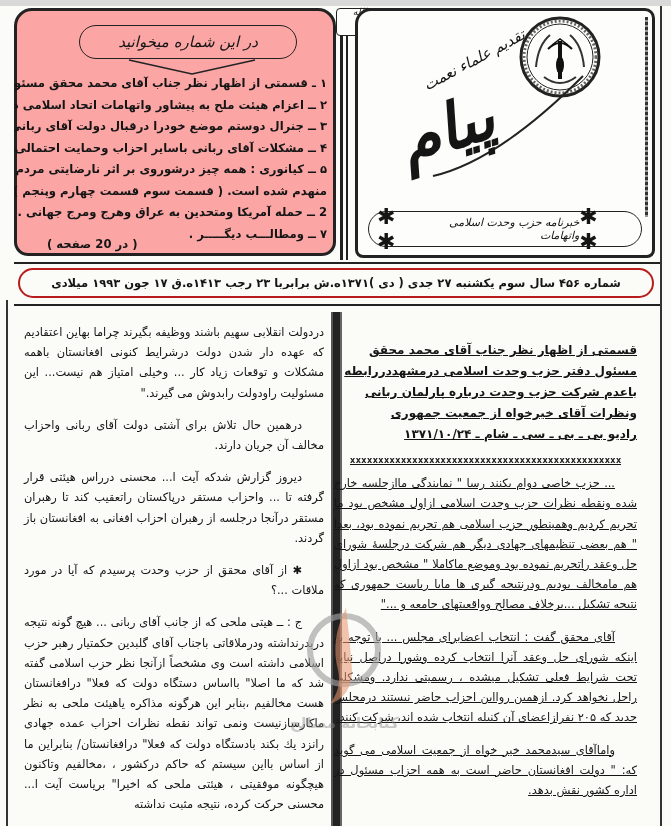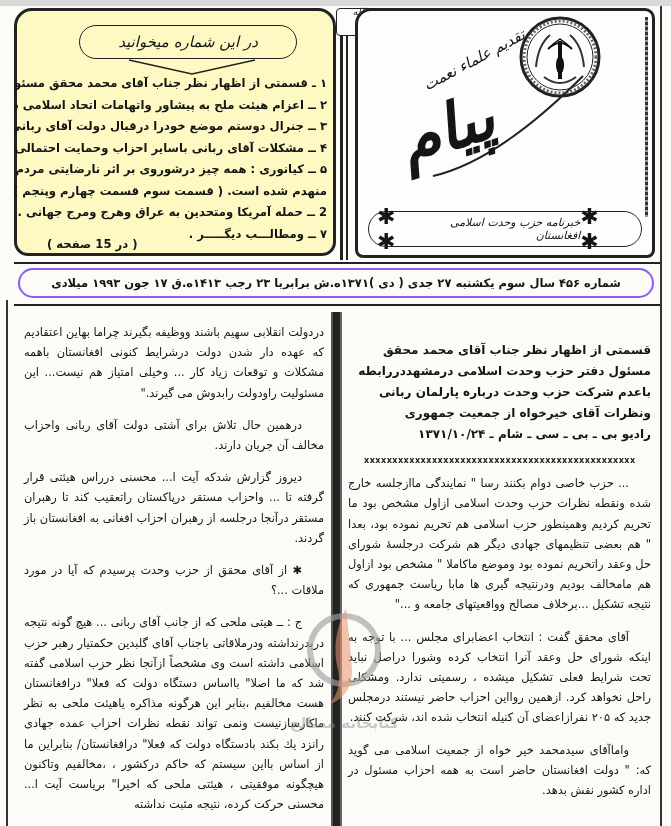--- a/index.html
+++ b/index.html
@@ -9,21 +9,21 @@
     font-family:"DejaVu Sans", sans-serif;
     color:#151515;
     position:relative;
   }
   .topbar { position:absolute; left:0; top:0; width:671px; height:6px; background:#d9d9d9; }
 
   
   .toc-box {
     position:absolute; left:14px; top:8px; width:322px; height:248px;
     border:3px solid #222; border-radius:18px 18px 14px 14px; box-sizing:border-box;
-    background:#fef9c3;
+    background:#fca5a5;
   }
   .toc-header {
     position:absolute; left:62px; top:14px; width:218px; height:34px;
     border:1.5px solid #222; border-radius:40px; box-sizing:border-box;
     display:flex; align-items:center; justify-content:center;
     font-family:"DejaVu Serif", serif; font-style:italic; font-size:15px;
   }
   .toc-arrow { position:absolute; left:110px; top:48px; }
   .toc-list {
     position:absolute; right:6px; top:62px; width:312px;
@@ -65,35 +65,35 @@
     position:absolute; left:10px; top:200px; width:274px; height:36px;
     border:1.5px solid #222; border-radius:30px; box-sizing:border-box;
     display:flex; align-items:center; justify-content:space-between; padding:0 8px;
   }
   .slogan .stars { font-size:22px; font-weight:bold; letter-spacing:6px; }
   .slogan .text { font-family:"DejaVu Serif", serif; font-style:italic; font-size:11px; direction:rtl; }
 
   
   .dateband {
     position:absolute; left:18px; top:268px; width:636px; height:30px;
-    border:2px solid #8b5cf6; border-radius:22px; box-sizing:border-box;
+    border:2px solid #b91c1c; border-radius:22px; box-sizing:border-box;
     display:flex; align-items:center; justify-content:center;
     direction:rtl; font-size:11.5px; font-weight:bold; white-space:nowrap;
   }
   .hline { position:absolute; left:14px; height:2px; background:#222; }
 
   
   .col {
     position:absolute; direction:rtl; text-align:justify; text-align-last:right;
     font-size:11.4px; line-height:20.2px; font-weight:500;
   }
   .col p { margin:0; }
   .col .indent { text-indent:22px; }
   .col .gap { margin-top:12px; }
-  .col-right { left:348px; top:340px; width:303px; }
+  .col-right { left:334px; top:340px; width:303px;text-decoration:underline; }
   .col-left { left:24px; top:322px; width:300px; }
   .headline {
     font-weight:bold; font-size:12px; line-height:21px; text-align-last:right;
   }
   .sep {
     font-size:8px; letter-spacing:0.5px; font-weight:bold; white-space:nowrap; overflow:hidden;
     direction:ltr; text-align:center; margin:6px 16px 2px; color:#222;
   }
 
   .col-divider {
@@ -125,21 +125,21 @@
   <div class="toc-list">
     <div class="item">۱ ـ قسمتی از اظهار نظر جناب آقای محمد محقق مسئول....</div>
     <div class="item">۲ ــ اعزام هیئت ملح به پیشاور واتهامات اتحاد اسلامی در..</div>
     <div class="item">۳ ــ جنرال دوستم موضع خودرا درقبال دولت آقای ربانی ....</div>
     <div class="item">۴ ــ مشکلات آقای ربانی باسایر احزاب وحمایت احتمالی...</div>
     <div class="item">۵ ــ کیانوری : همه چیز درشوروی بر اثر نارضایتی مردم ،</div>
     <div class="item">منهدم شده است. ( قسمت سوم قسمت چهارم وپنجم )</div>
     <div class="item">2 ــ حمله آمریکا ومتحدین به عراق وهرج ومرج جهانی .</div>
     <div class="item">۷ ــ ومطالـــب دیگـــــر .</div>
   </div>
-  <div class="toc-pages">( در 15 صفحه )</div>
+  <div class="toc-pages">( در 20 صفحه )</div>
 </div>
 
 <div class="vrule" style="left:340px; top:8px; width:3px; height:252px;"></div>
 <div class="vrule" style="left:346px; top:8px; width:2px; height:252px;"></div>
 <div class="bismillah">بسم الله الرحمن الرحیم</div>
 
 <div class="masthead">
   <div class="masthead-edge"></div>
   <svg class="emblem" width="84" height="84" viewBox="0 0 84 84">
     <circle cx="42" cy="42" r="39" fill="none" stroke="#222" stroke-width="3"></circle>
@@ -153,21 +153,21 @@
     <path d="M34 30 L42 24 L50 30" fill="none" stroke="#111" stroke-width="1.5"></path>
     <path d="M26 62 Q42 74 58 62" fill="none" stroke="#333" stroke-width="2"></path>
   </svg>
   <div class="subtitle-cal">تقدیم علماء نعمت</div>
   <svg style="position:absolute;left:70px;top:60px" width="160" height="110" viewBox="0 0 160 110">
     <path d="M5 105 Q70 90 155 5" fill="none" stroke="#222" stroke-width="2"></path>
   </svg>
   <div class="title-cal">پیام</div>
   <div class="slogan">
     <span class="stars">✱ ✱</span>
-    <span class="text">خبرنامه حزب وحدت اسلامی افغانستان</span>
+    <span class="text">خبرنامه حزب وحدت اسلامی واتهامات</span>
     <span class="stars">✱ ✱</span>
   </div>
 </div>
 
 <div class="hline" style="top:262px; width:646px;"></div>
 
 <div class="dateband">شماره ۴۵۶ سال سوم یکشنبه ۲۷ جدی ( دی )۱۳۷۱ه.ش برابربا ۲۳ رجب ۱۴۱۳ه.ق ۱۷ جون ۱۹۹۳ میلادی</div>
 
 <div class="hline" style="top:304px; width:646px;"></div>
 

